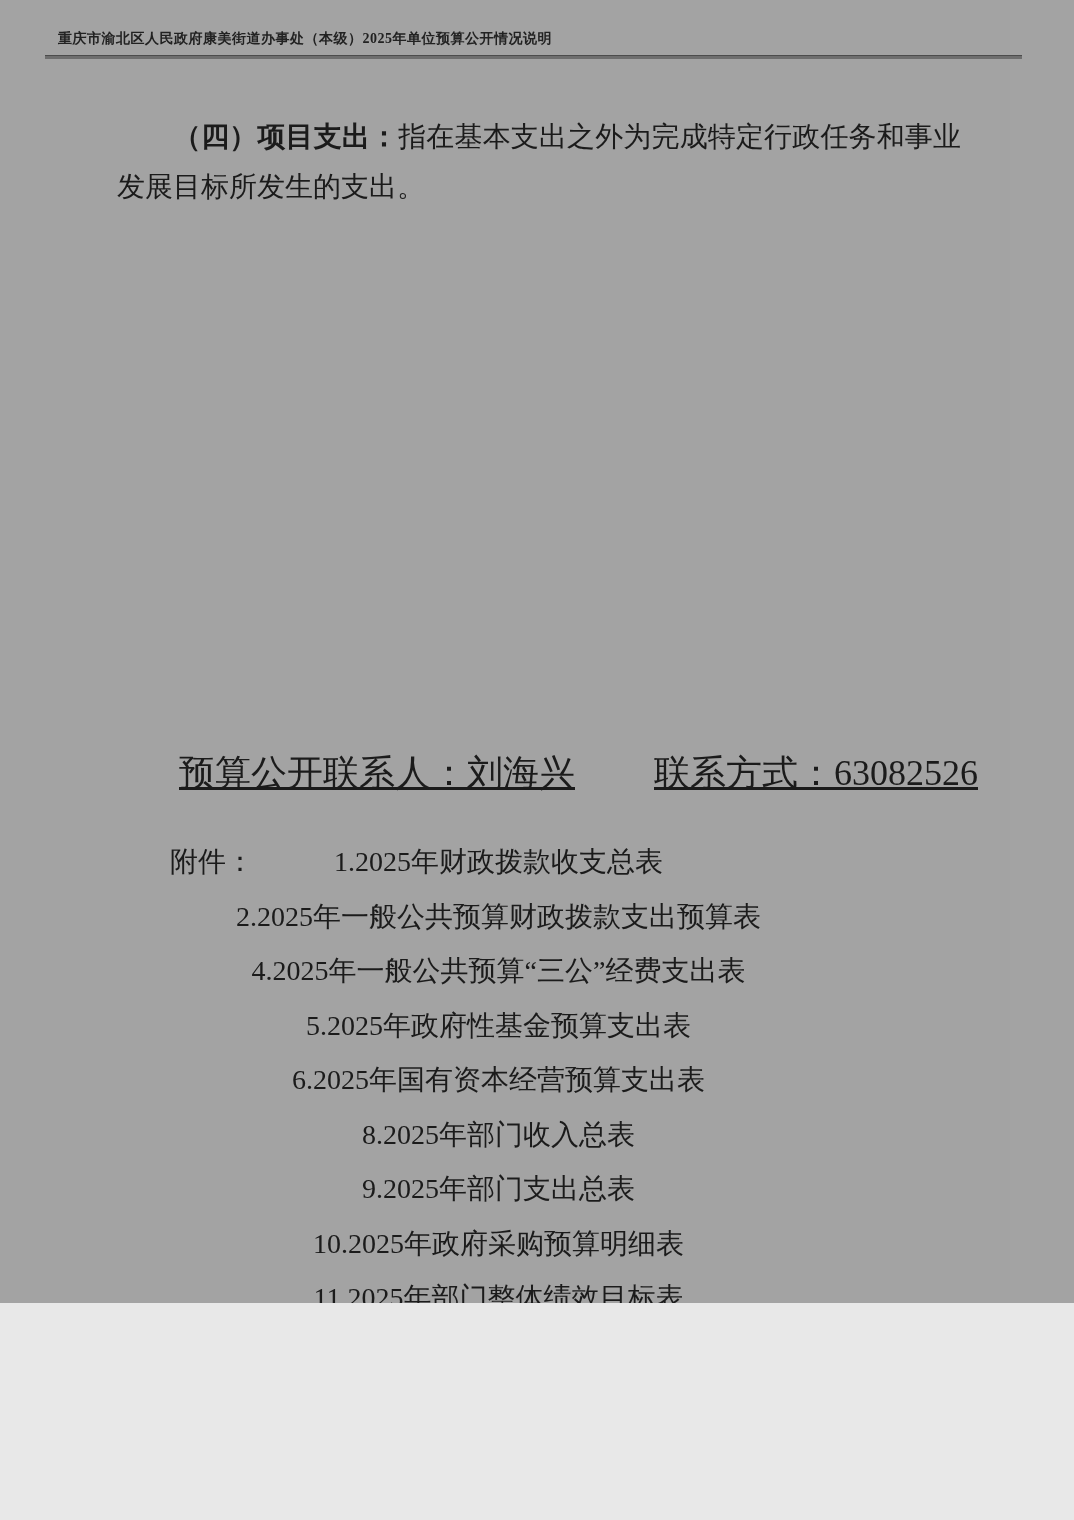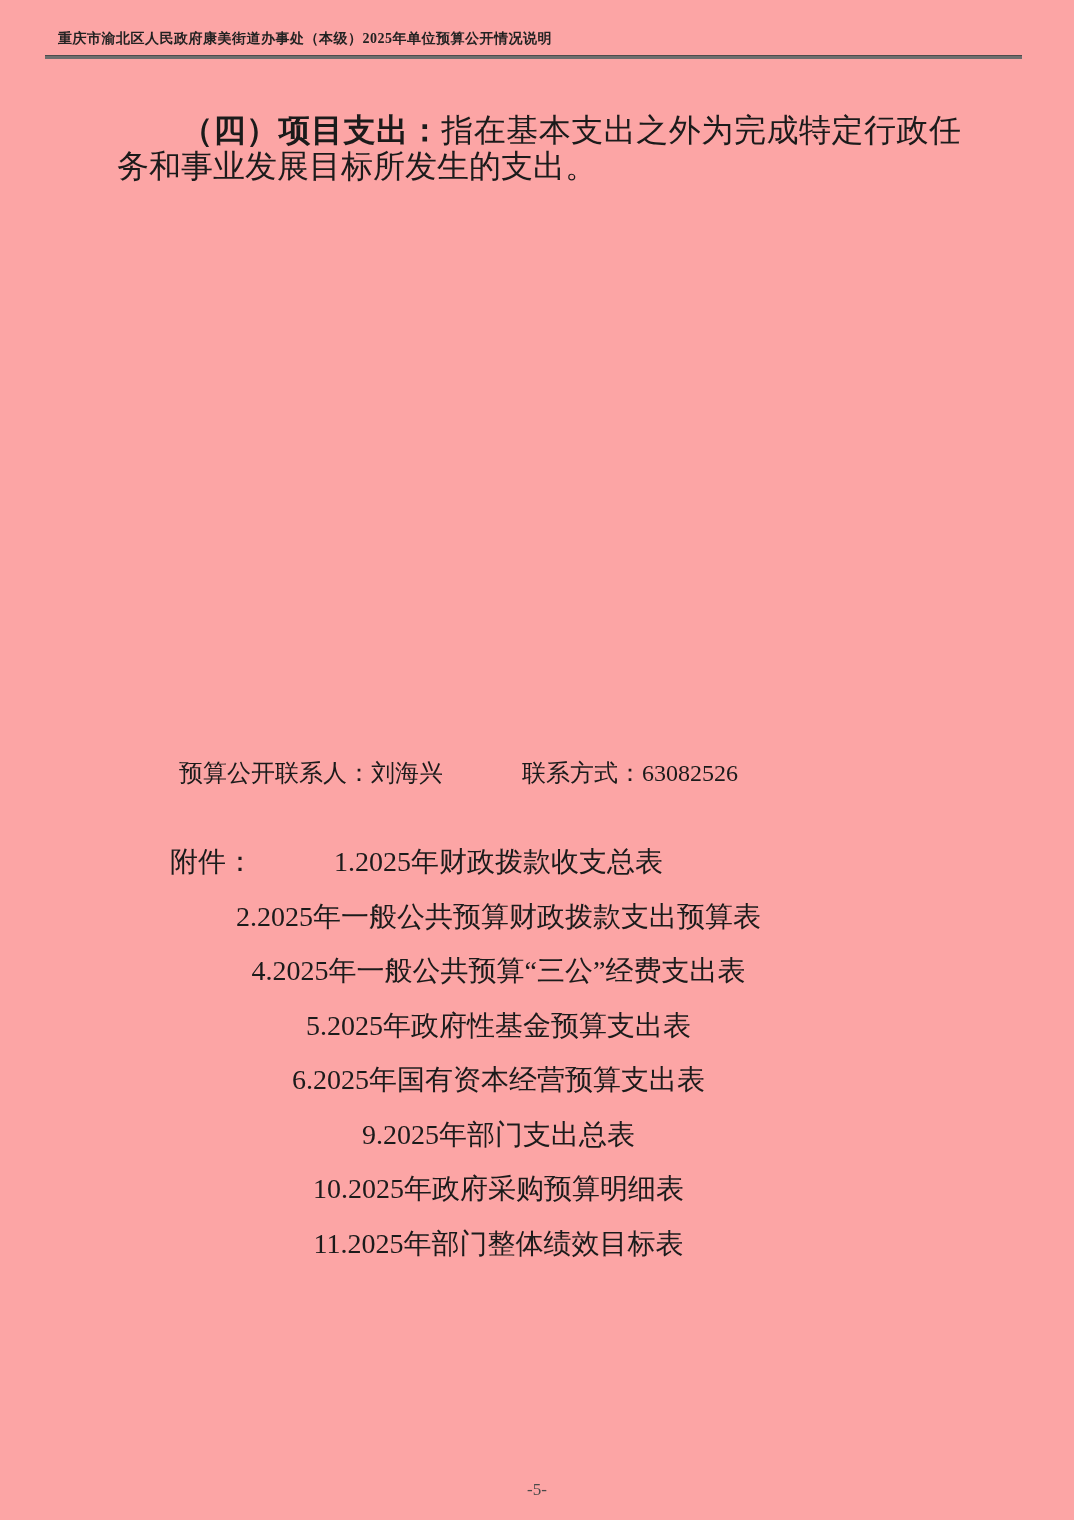--- a/index.html
+++ b/index.html
@@ -3,23 +3,23 @@
 <meta charset="utf-8">
 <style>
   html, body {
     margin: 0;
     padding: 0;
     background: #e8e8e8;
   }
   .page {
     position: relative;
     width: 1074px;
-    height: 1520px;
+    height: 1303px;
     margin: 0 auto;
-    background: #fca5a5;
+    background: #a3a3a3;
     font-family: "Liberation Serif", "DejaVu Serif", serif;
     color: #1b1b1b;
     overflow: hidden;
   }
   
   .doc-header-title {
     position: absolute;
     left: 58px;
     top: 30px;
     font-size: 14px;
@@ -36,39 +36,40 @@
     height: 3px;
     background: #6e6e6e;
     border-top: 1px solid #4c4c4c;
   }
   
   .doc-body {
     position: absolute;
     left: 117px;
     top: 112px;
     width: 844px;
-    font-size: 32px;
-    line-height: 36px;
+    font-size: 28px;
+    line-height: 50px;
     text-align: justify;
   }
   .doc-body p {
     margin: 0;
     text-indent: 2em;
   }
   .para-lead {
     font-weight: 700;
   }
   
   .contact-line {
     position: absolute;
     left: 179px;
     top: 748px;
-    font-size: 24px;
+    font-size: 36px;
     line-height: 50px;
     white-space: nowrap;
+    text-decoration: underline;
   }
   .contact-phone {
     margin-left: 79px;
   }
   
   .attachments {
     position: absolute;
     left: 170px;
     top: 835px;
     display: flex;
@@ -118,20 +119,21 @@
   </div>
 
   <div class="attachments">
     <div class="attachments-label">附件：</div>
     <div class="attachment-items">
       <div class="attachment-item">1.2025年财政拨款收支总表</div>
       <div class="attachment-item">2.2025年一般公共预算财政拨款支出预算表</div>
       <div class="attachment-item">4.2025年一般公共预算“三公”经费支出表</div>
       <div class="attachment-item">5.2025年政府性基金预算支出表</div>
       <div class="attachment-item">6.2025年国有资本经营预算支出表</div>
+      <div class="attachment-item">8.2025年部门收入总表</div>
       <div class="attachment-item">9.2025年部门支出总表</div>
       <div class="attachment-item">10.2025年政府采购预算明细表</div>
       <div class="attachment-item">11.2025年部门整体绩效目标表</div>
     </div>
   </div>
 
   <div class="doc-footer">-5-</div>
 
 </div>
 

